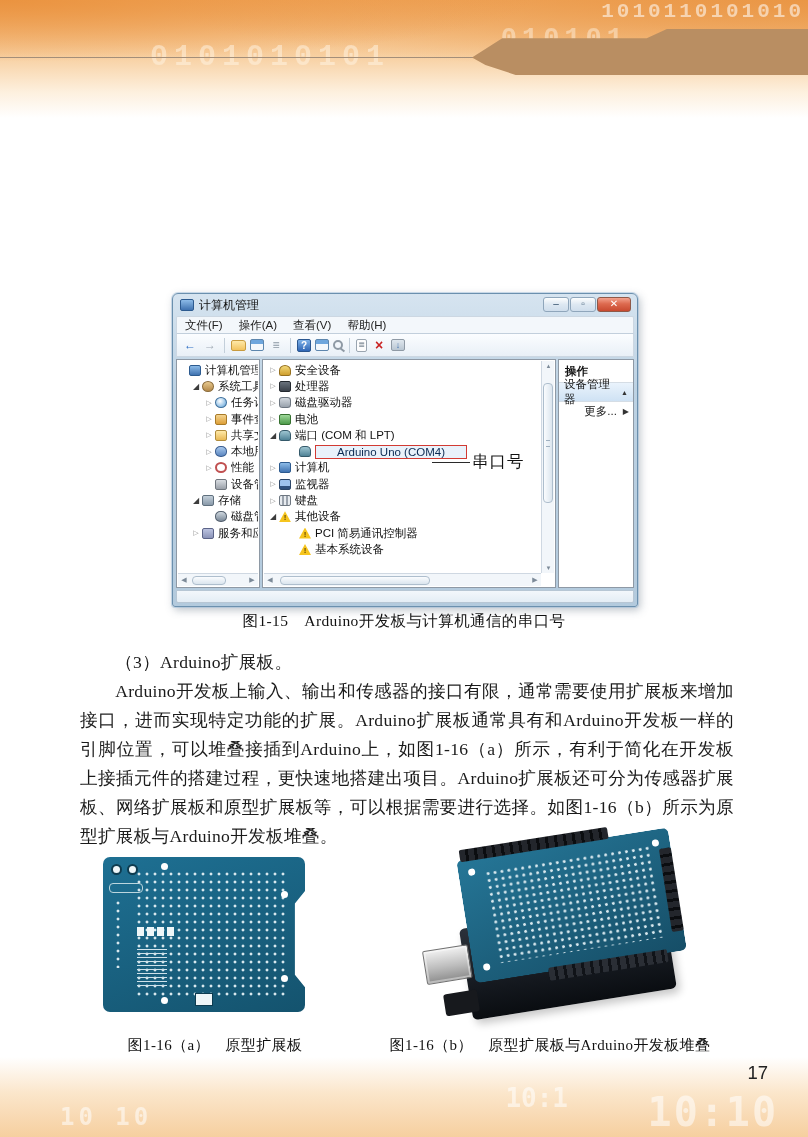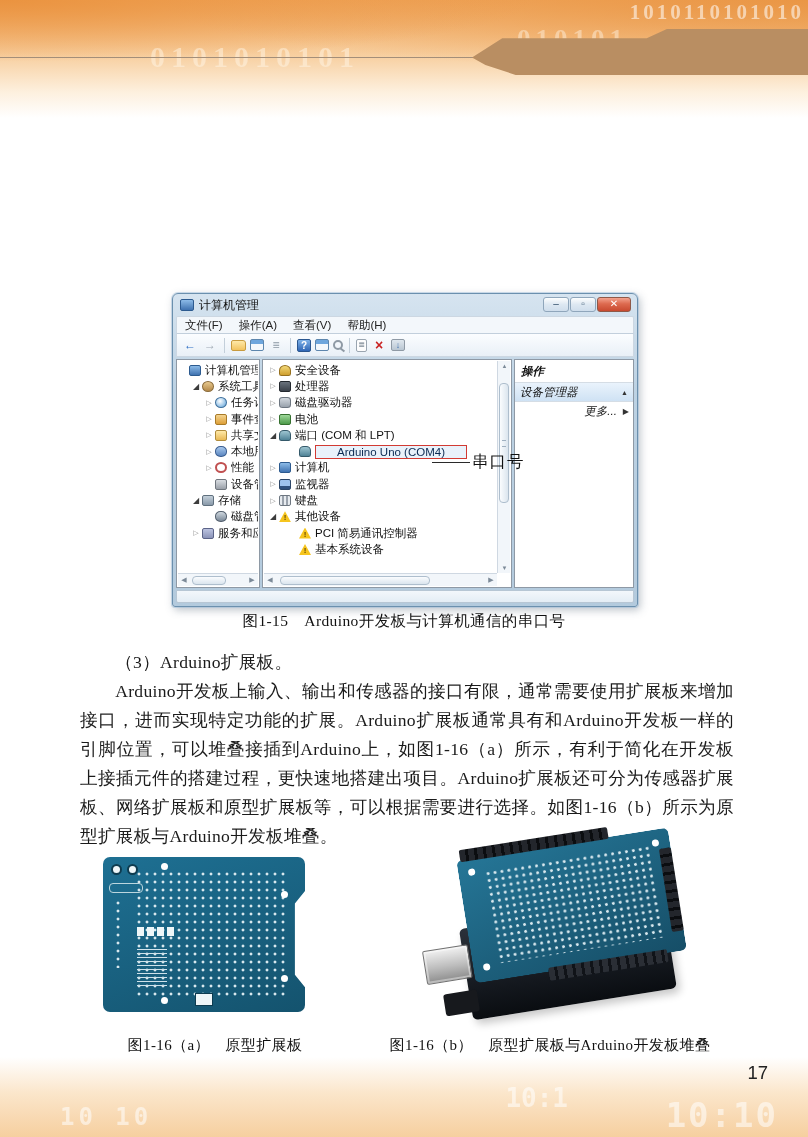--- a/index.html
+++ b/index.html
@@ -10,21 +10,21 @@
   
   .hdr{position:absolute;left:0;top:0;width:808px;height:118px;
     background:
       radial-gradient(120% 95% at 0% 0%, rgba(234,146,62,.95), rgba(238,160,85,0) 55%),
       radial-gradient(130% 100% at 100% 0%, rgba(233,148,66,.9), rgba(240,170,100,0) 62%),
       linear-gradient(180deg,#f1ab63 0%,#f6c astonishing 0,#f6c astonishing 0);
     background:
       radial-gradient(120% 95% at 0% 0%, rgba(234,146,62,.95), rgba(238,160,85,0) 55%),
       radial-gradient(130% 100% at 100% 0%, rgba(233,148,66,.9), rgba(240,170,100,0) 62%),
       linear-gradient(180deg,#f1ab63 0%,#f7cd9c 45%,#fdf0de 78%,#ffffff 100%);}
-  .hdr .bin{position:absolute;font-family:Liberation Serif, serif;font-weight:bold;pointer-events:none;}
+  .hdr .bin{position:absolute;font-family:Liberation Mono, monospace;font-weight:bold;pointer-events:none;}
   .bin1{right:4px;top:0;font-size:21px;letter-spacing:3px;color:rgba(255,255,255,.55);}
   .bin2{right:180px;top:24px;font-size:27px;letter-spacing:5px;color:rgba(255,250,240,.42);}
   .bin3{left:150px;top:40px;font-size:30px;letter-spacing:6px;color:rgba(255,245,230,.5);}
   .hdr-rule{position:absolute;left:0;top:57px;width:486px;height:1px;background:#a38e79;}
   .hdr-tab-outer{position:absolute;right:0;top:29px;width:336px;height:46px;
     background:#b98e62;
     clip-path:polygon(0 62%,9% 20%,52% 20%,58% 0,100% 0,100% 100%,13% 100%,4% 78%);}
   .hdr-tab-inner{position:absolute;right:0;top:31px;width:334px;height:42px;
     background:linear-gradient(180deg,#f2e2d1,#e6cfb8 60%,#e0c6ad);
     clip-path:polygon(0 62%,9.5% 20%,52.5% 20%,58.5% 0,100% 0,100% 100%,13.5% 100%,4.5% 78%);
@@ -72,21 +72,21 @@
   .tb-find{border:2px solid #8f9aa5;border-radius:50%;width:10px;height:10px;position:relative;}
   .tb-find::after{content:"";position:absolute;right:-4px;bottom:-3px;width:5px;height:2px;background:#8f9aa5;transform:rotate(40deg);}
   .tb-properties{background:#fdfdfd;border:1px solid #9aa5b0;width:11px;height:13px;color:#7c8894;font-size:8px;line-height:6px;}
   .tb-disable-device{color:#c92222;font-weight:bold;font-size:14px;}
   .tb-scan-hardware{background:linear-gradient(180deg,#dfe7ee,#b9c6d2);border:1px solid #8f9aa5;color:#3d6fae;font-size:9px;width:14px;height:12px;}
 
   .panels{flex:1;display:flex;gap:2px;min-height:0;margin-top:2px;}
   .panel{background:#fff;border:1px solid #8e99a5;position:relative;overflow:hidden;}
   .p-left{width:84px;}
   .p-mid{flex:1;}
-  .p-right{width:120px;font-style:italic;}
+  .p-right{width:76px;}
   .treewrap{position:absolute;inset:2px 1px 15px 1px;overflow:hidden;}
   .p-mid .treewrap{right:14px;}
   .trow{height:16.3px;display:flex;align-items:center;white-space:nowrap;font-size:11.5px;color:#111;}
   .trow.lv1{padding-left:13px;}
   .trow.lv2{padding-left:26px;}
   .p-mid .trow.lv0{padding-left:4px;}
   .p-mid .trow.lv1{padding-left:24px;}
   .tarrow{width:10px;flex:0 0 10px;font-size:7px;color:#8a8a8a;text-align:center;}
   .tarrow.open{font-size:8px;color:#3c3c3c;}
   .ticon{width:12px;height:11px;flex:0 0 12px;margin:0 4px 0 1px;border-radius:2px;position:relative;}
@@ -183,21 +183,21 @@
     background:repeating-linear-gradient(90deg,#23262c 0 6px,#0b0d10 6px 9px);}
   .hdrRightB{position:absolute;left:246px;top:28px;width:12px;height:84px;border-radius:2px;
     background:repeating-linear-gradient(180deg,#23262c 0 6px,#0b0d10 6px 9px);}
   .hdrMidB{position:absolute;left:118px;top:128px;width:120px;height:13px;border-radius:2px;
     background:repeating-linear-gradient(90deg,#2a2e35 0 6px,#101318 6px 9px);}
 
   
   .ftr{position:absolute;left:0;bottom:0;width:808px;height:80px;
     background:linear-gradient(180deg,rgba(255,255,255,0),#fbe6cb 45%,#f6cf9f 100%);}
   .ftr .fd{position:absolute;font-family:"DejaVu Sans Mono",monospace;font-weight:bold;color:rgba(255,255,255,.55);}
-  .fd1{right:30px;bottom:2px;font-size:34px;letter-spacing:2px;text-align:right;}
+  .fd1{right:30px;bottom:2px;font-size:40px;letter-spacing:2px;text-align:right;}
   .fd2{right:240px;bottom:24px;font-size:26px;color:rgba(255,252,245,.45);}
   .fd3{left:60px;bottom:6px;font-size:24px;color:rgba(255,252,245,.4);letter-spacing:4px;}
   .pageno{position:absolute;right:40px;top:1062px;font-size:18.5px;color:#222;
     font-family:"Liberation Sans","DejaVu Sans",sans-serif;text-align:center;}
 </style>
 </head>
 <body>
 
 <div class="page">
 

